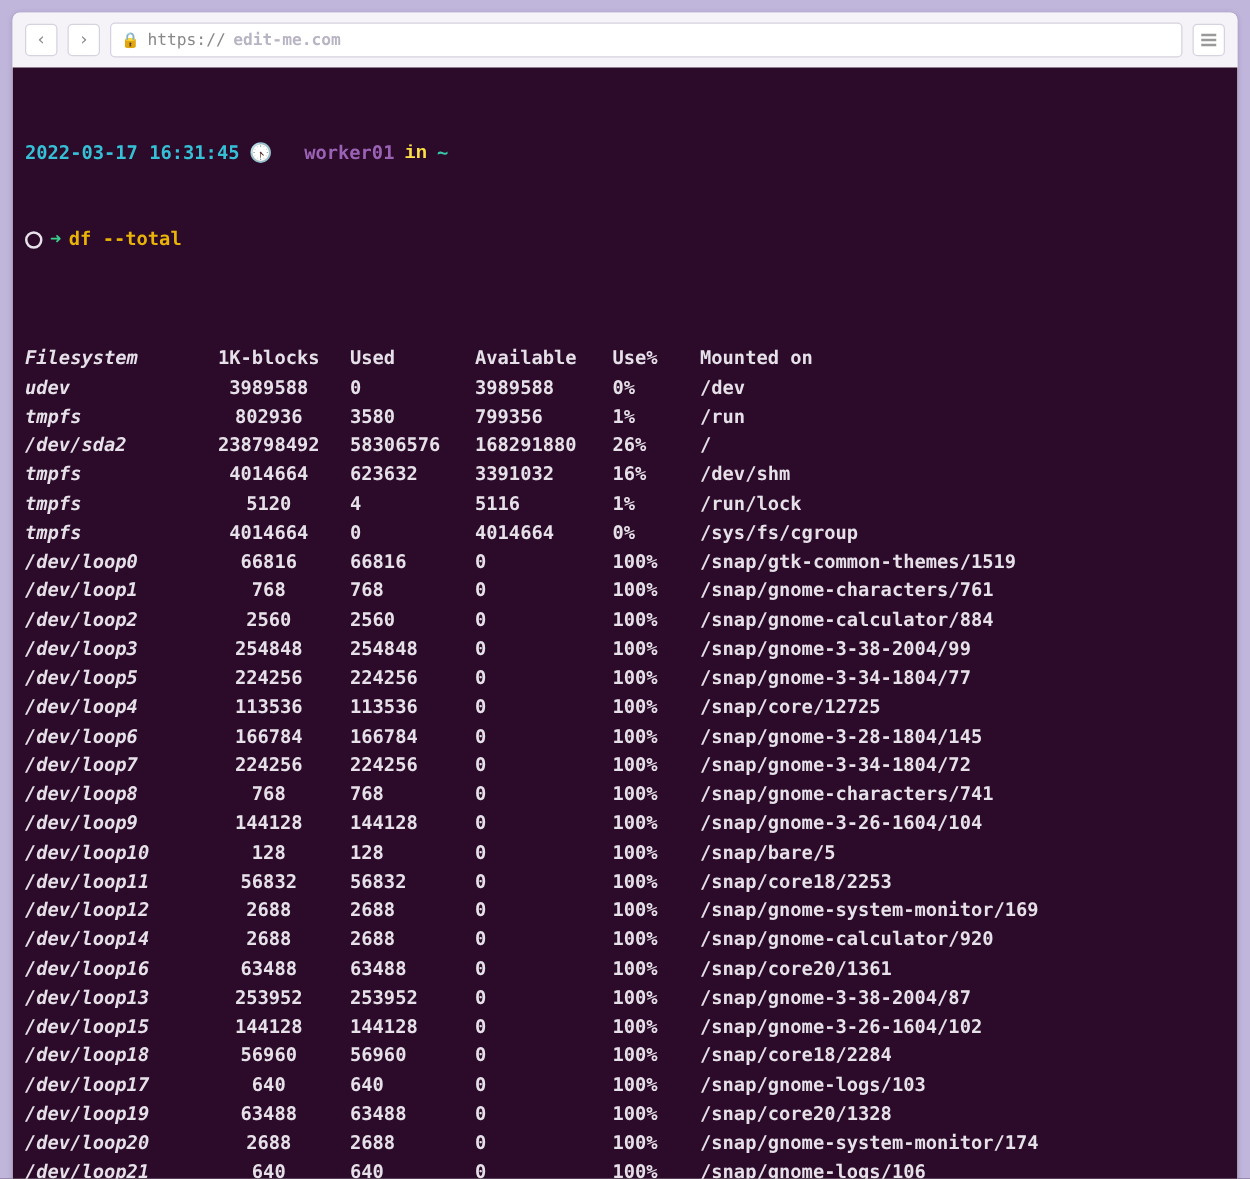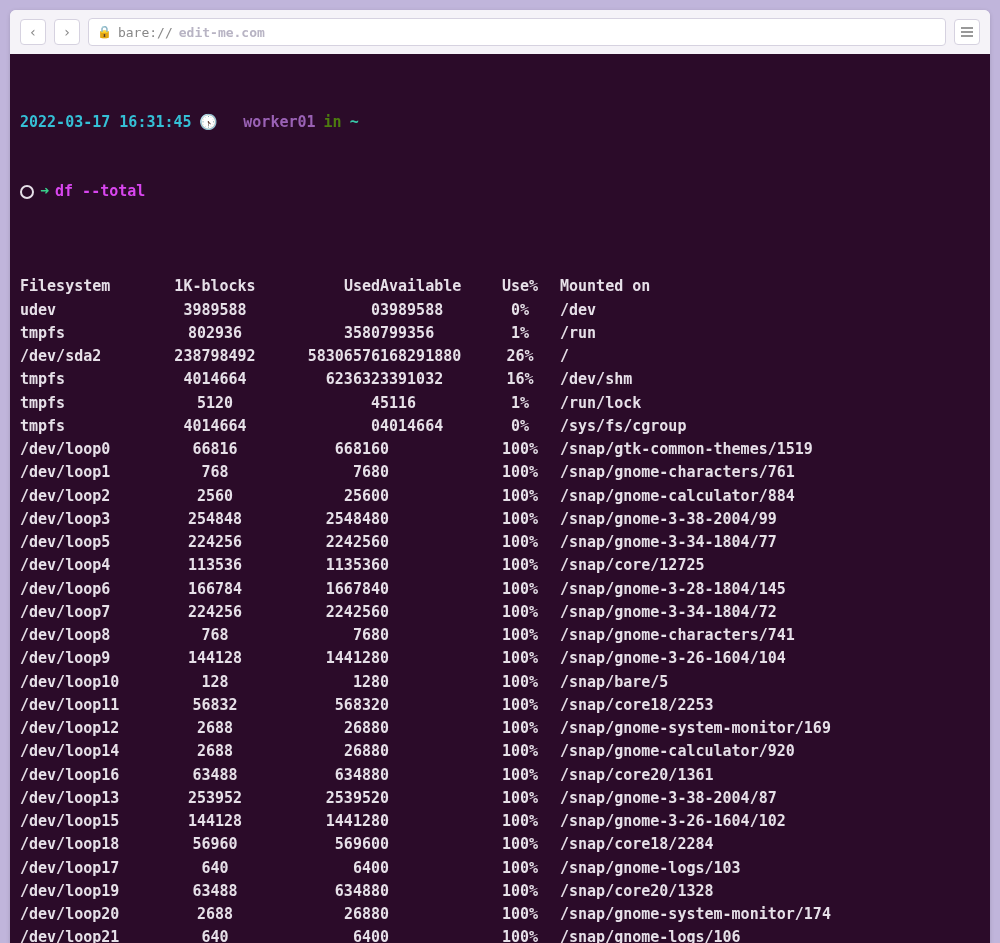--- a/index.html
+++ b/index.html
@@ -77,56 +77,56 @@
     font-weight: 600;
     font-family: "DejaVu Sans Mono", ui-monospace, Menlo, Consolas, monospace;
     white-space: pre;
     min-height: 880px;
   }
   .ps1-line { display: flex; align-items: flex-end; gap: 8px; flex-wrap: nowrap; }
   .ts    { color: #35c0d6; }
   .clock-emoji { font-size: 15px; }
   .ver   { color: #e6c65a; }
   .host  { color: #9a62b5; font-weight: bold; }
-  .in    { color: #4d7c0f; }
+  .in    { color: #fde047; font-family: Liberation Mono, monospace; }
   .tilde { color: #38c7a7; }
 
   .ps2-line { display: flex; align-items: center; gap: 6px; }
   .circle {
     width: 14px; height: 14px;
     border: 2px solid #e6e0e8;
     border-radius: 50%;
     display: inline-block;
   }
   .arrow { color: #39cf8b; }
-  .cmd   { color: #d946ef; }
+  .cmd   { color: #eab308; }
 
   .df-output { margin-top: 2px; }
   .row { display: flex; }
-  .c-fs    { width: 130px; text-align: left; }
+  .c-fs    { width: 130px; text-align: left; font-style: italic; }
   .c-blk   { width: 130px; text-align: center; }
-  .c-used  { width: 100px; text-align: right; }
+  .c-used  { width: 100px; }
   .c-avail { width: 110px; }
-  .c-usep  { width:  60px; text-align: center; }
+  .c-usep  { width:  60px; text-align: left; }
   .c-mnt   { padding-left: 10px; text-align: left; flex: 1; }
 </style>
 </head>
 <body>
 
 <div class="browser">
   <div class="toolbar">
     <div class="nav-btn">
       <span>‹</span>
     </div>
     <div class="nav-btn">
       <span>›</span>
     </div>
     <div class="addr">
       <span class="lock">🔒</span>
-      <span class="proto">bare://</span>
+      <span class="proto">https://</span>
         <span class="host">edit-me.com</span>
     </div>
     <div class="menu-btn">
       <span class="hamburger"></span>
     </div>
   </div>
 
   <div class="terminal">
     <div class="ps1-line">
       <span class="ts">2022-03-17 16:31:45</span>

